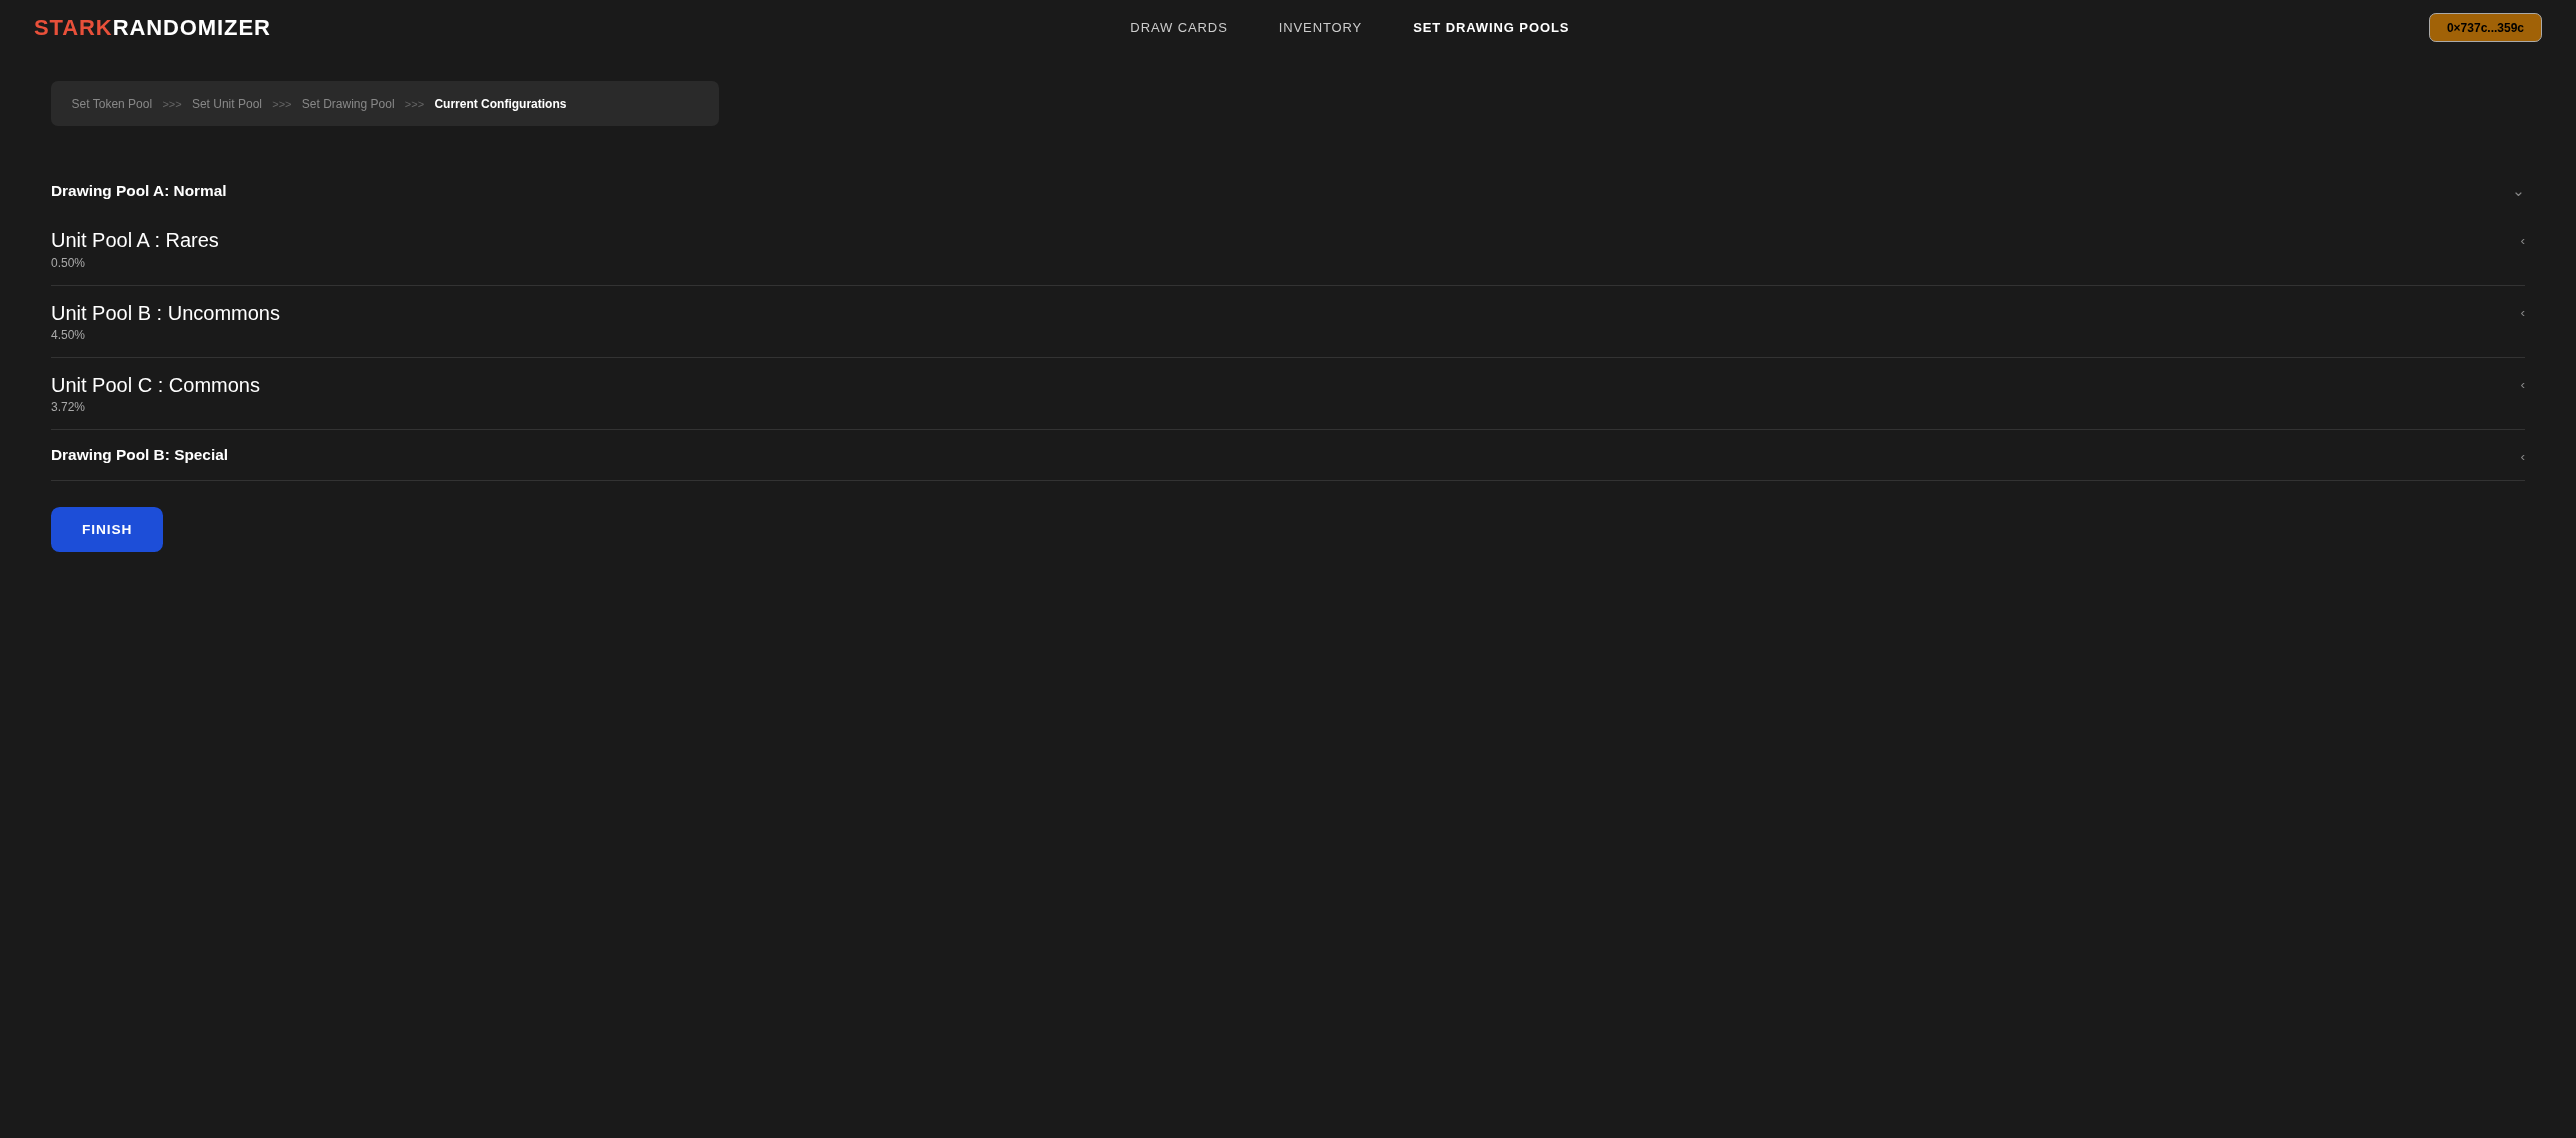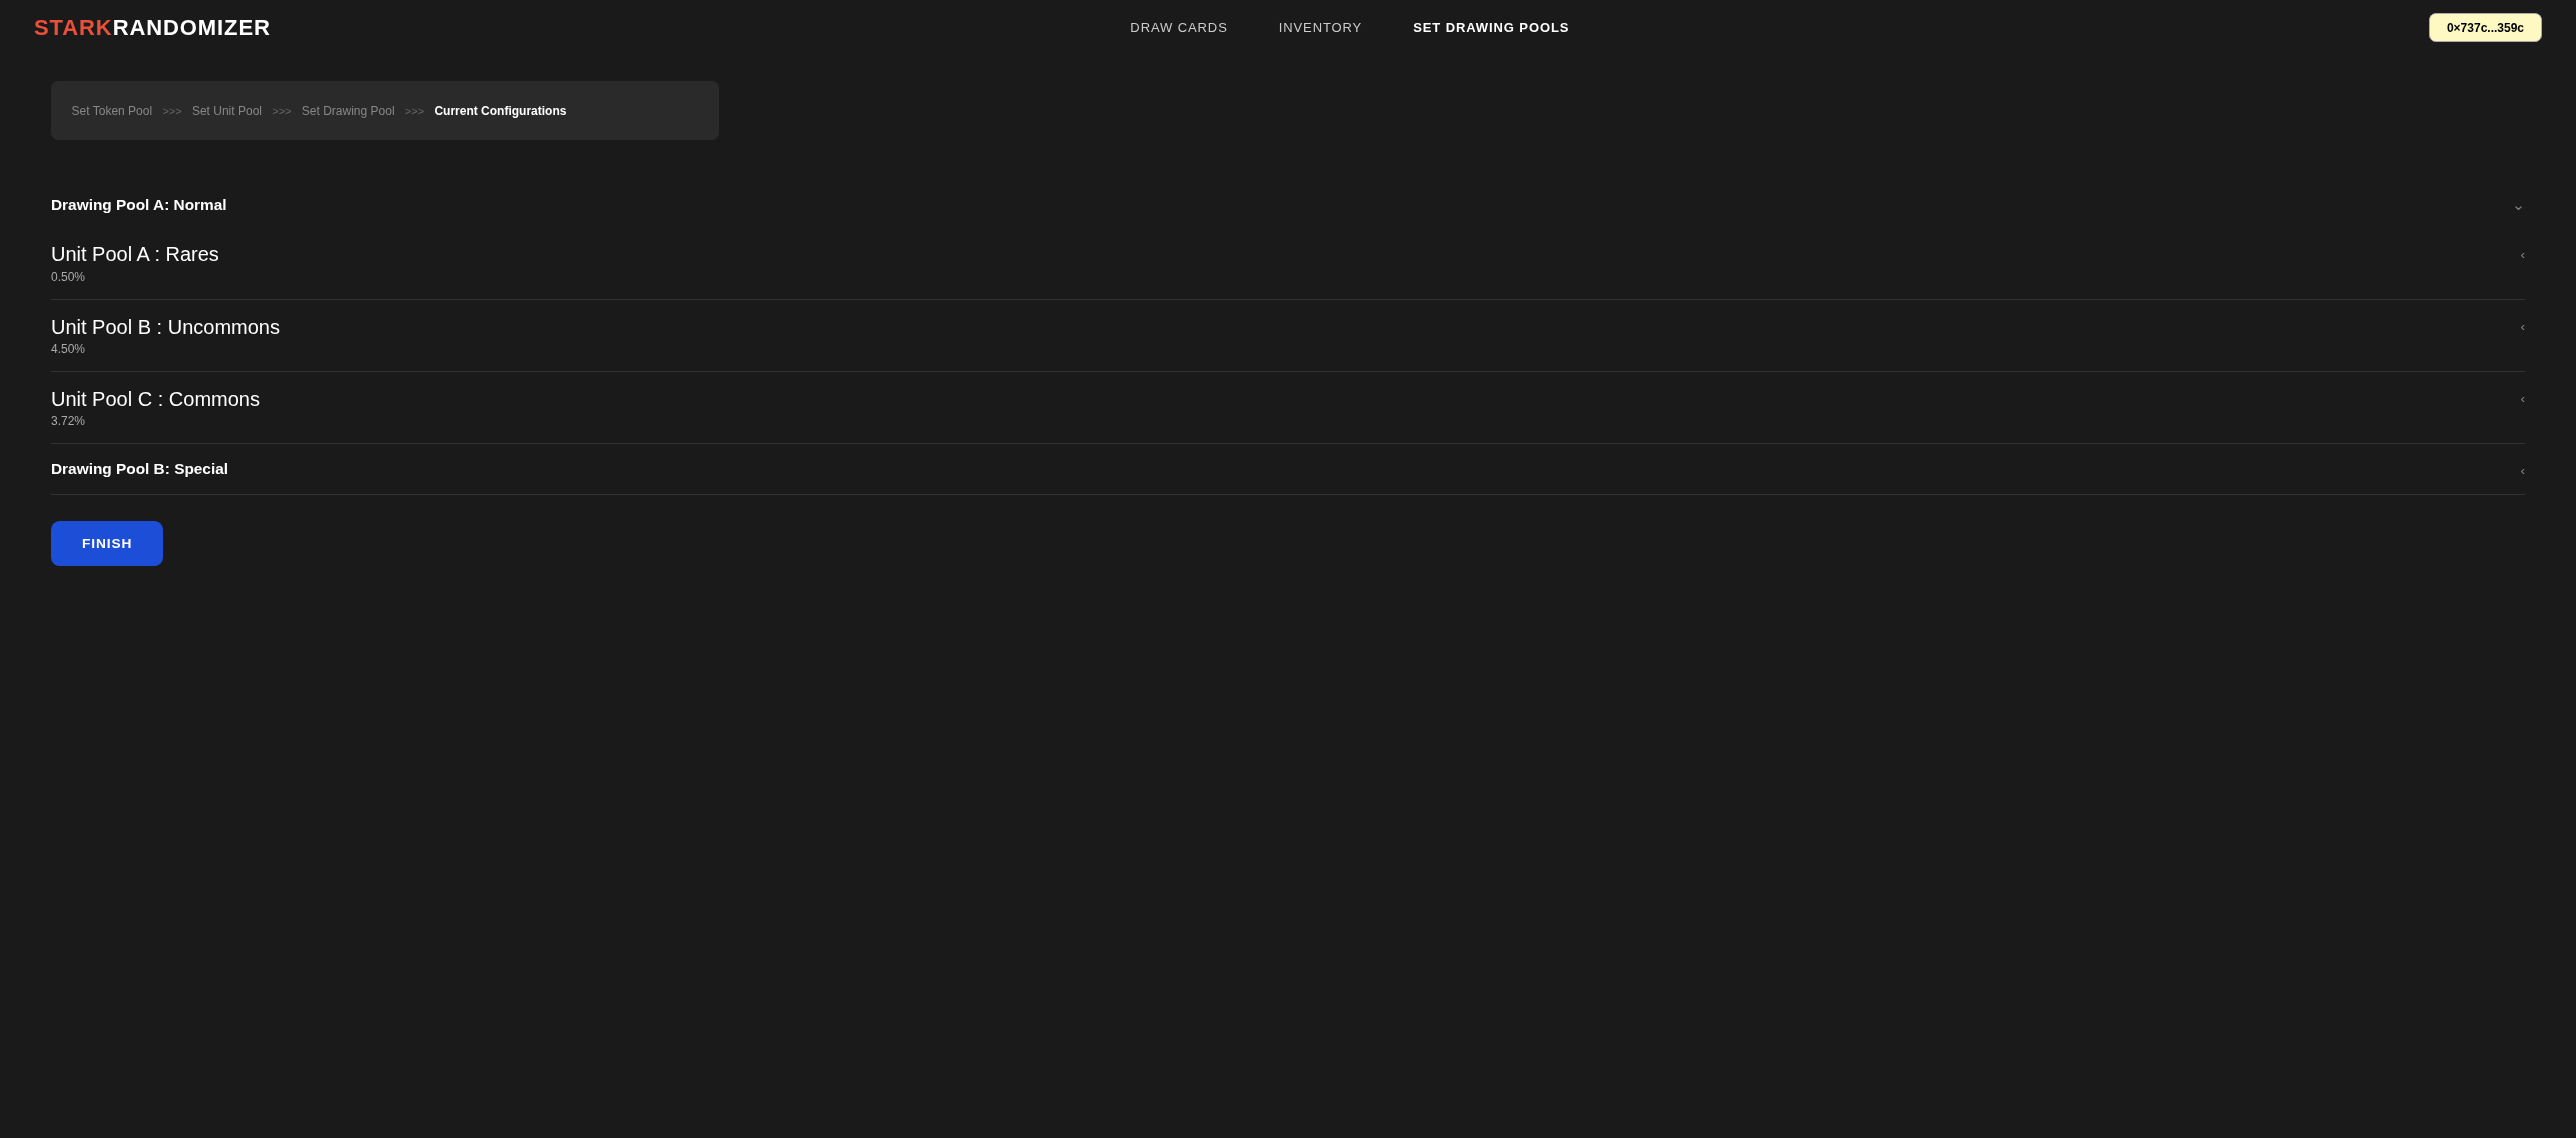--- a/index.html
+++ b/index.html
@@ -53,21 +53,21 @@
       letter-spacing: 0.9px;
       font-weight: 500;
     }
 
     .nav-links li a.active {
       color: #ffffff;
       font-weight: 700;
     }
 
     .wallet-btn {
-      background-color: #fef9c3;
+      background-color: #a16207;
       color: #000000;
       border: 1.7px solid #aaaaaa;
       padding: 6.9px 17px;
       border-radius: 6.9px;
       font-size: 12px;
       font-weight: 600;
       cursor: pointer;
     }
 
     
@@ -75,21 +75,21 @@
       padding: 26px 51px;
     }
 
     
     .stepper {
       display: flex;
       align-items: center;
       background-color: #2a2a2a;
       border-radius: 6.9px;
       padding: 0 13.7px;
-      height: 59px;
+      height: 45px;
       gap: 0;
       width: 668px;
       margin-bottom: 34px;
     }
 
     .stepper-item {
       display: flex;
       align-items: center;
       gap: 8.6px;
       color: #888888;

